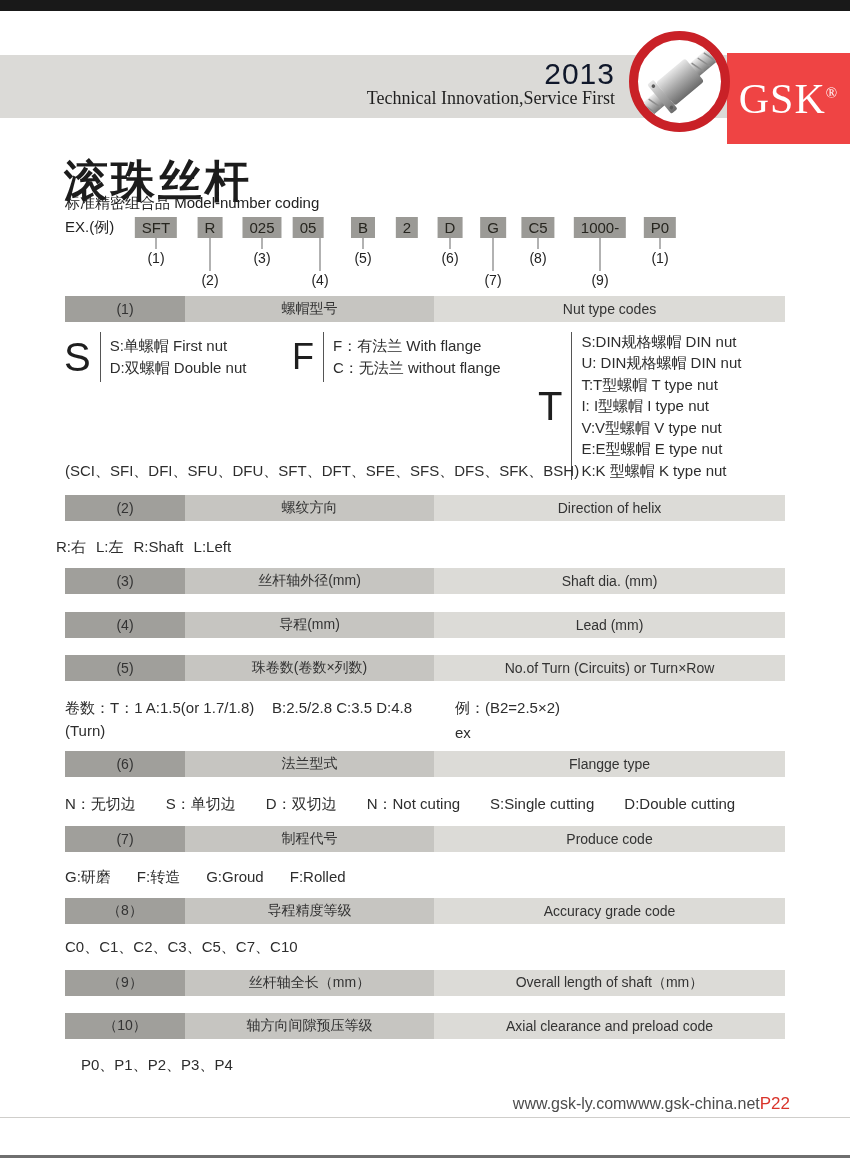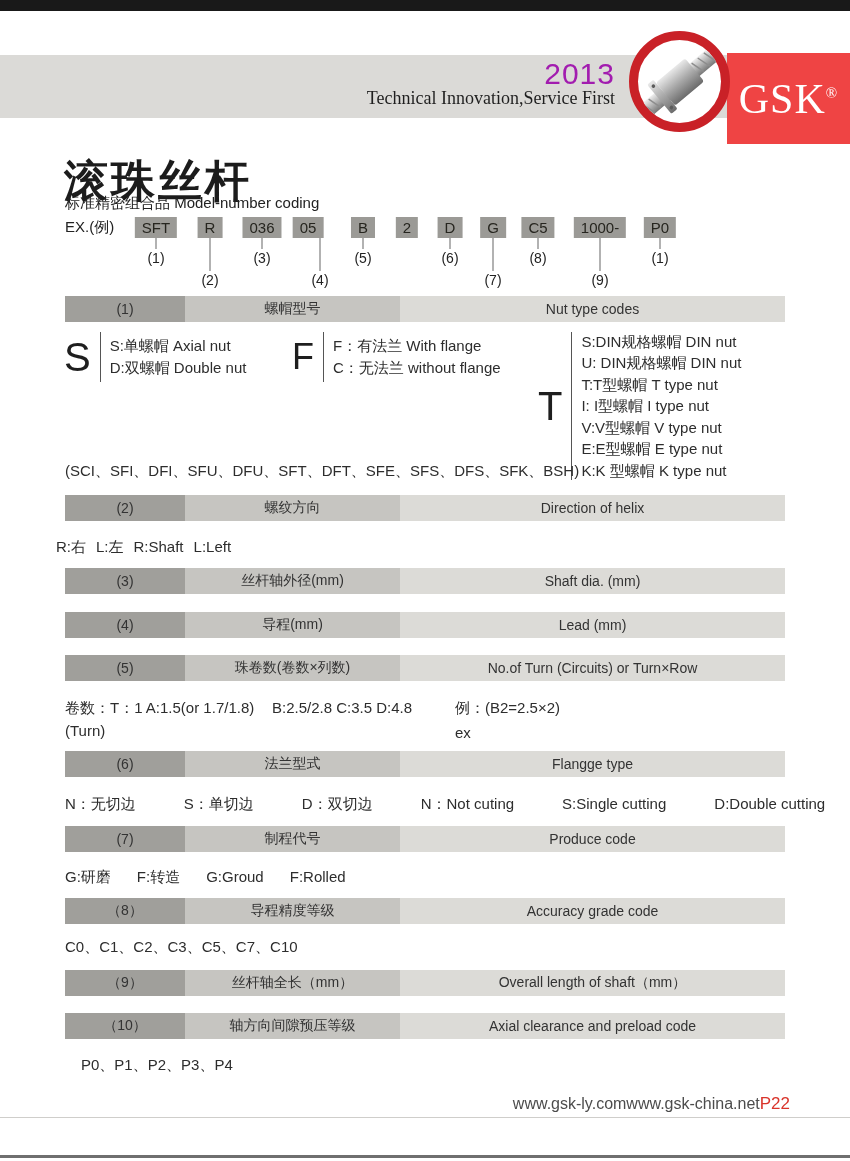--- a/index.html
+++ b/index.html
@@ -7,21 +7,21 @@
         font-family:"Liberation Sans",sans-serif;color:#2b2b2b;margin:0 auto;}
 
   
   .topbar{position:absolute;left:0;top:0;width:850px;height:11px;background:#191919;}
   .bottomline{position:absolute;left:0;top:1155px;width:850px;height:3px;background:#6f6f6f;}
   .footrule{position:absolute;left:0;top:1117px;width:850px;height:1px;background:#cfcecb;}
 
   
   .band{position:absolute;left:0;top:55px;width:737px;height:63px;background:#dbdad7;z-index:1;}
   .bandtext{position:absolute;right:235px;top:60px;text-align:right;z-index:2;}
-  .year{font-size:30px;line-height:28px;color:#a21caf;letter-spacing:1px;}
+  .year{font-size:30px;line-height:28px;color:#0f172a;letter-spacing:1px;}
   .slogan{font-family:"Liberation Serif",serif;font-size:18px;line-height:20px;color:#1f1f1f;}
   .redrect{position:absolute;left:727px;top:53px;width:123px;height:91px;background:#ef4444;z-index:2;
            display:flex;align-items:center;justify-content:center;}
   .gsk{font-family:"Liberation Serif",serif;font-size:42px;color:#fff;letter-spacing:1px;}
   .gsk sup{font-size:15px;vertical-align:super;}
   .logo-circle{position:absolute;left:629px;top:31px;width:101px;height:101px;border-radius:50%;
                background:#fff;border:9px solid #c92127;box-sizing:border-box;z-index:3;
                display:flex;align-items:center;justify-content:center;overflow:hidden;}
 
   
@@ -31,21 +31,21 @@
 
   .codebox{position:absolute;top:217px;transform:translateX(-50%);background:#9b9a96;color:#26251f;
            font-size:15px;line-height:21px;padding:0 7px;white-space:nowrap;}
   .cline{position:absolute;width:1px;background:#666;transform:translateX(-50%);}
   .cnum{position:absolute;transform:translateX(-50%);font-size:14px;color:#222;white-space:nowrap;}
 
   
   .bar{position:absolute;left:65px;width:720px;height:26px;display:flex;font-size:14px;color:#333;}
   .bar>div{display:flex;align-items:center;justify-content:center;}
   .seg1{width:120px;background:#a09f9b;}
-  .seg2{width:215px;background:#c6c5c1;}
+  .seg2{width:249px;background:#c6c5c1;}
   .seg3{flex:1;background:#dcdbd7;}
 
   
   .defblock{position:absolute;display:flex;align-items:center;}
   .bigletter{font-size:40px;color:#1e1e1e;line-height:1;}
   .divider{width:1px;background:#555;align-self:stretch;margin:0 9px;}
   .defitems{display:flex;flex-direction:column;justify-content:center;font-size:15px;color:#2d2d2d;}
   .defitems span{line-height:22px;white-space:nowrap;}
   .titems span{line-height:21.5px;}
 
@@ -105,21 +105,21 @@
       </g>
     </svg>
   </div>
 
   <div class="heading">滚珠丝杆</div>
   <div class="subtitle">标准精密组合品 Model-number coding</div>
 
   <div class="exlabel">EX.(例)</div>
   <div class="codebox" style="left:156px">SFT</div>
   <div class="codebox" style="left:210px">R</div>
-  <div class="codebox" style="left:262px">036</div>
+  <div class="codebox" style="left:262px">025</div>
   <div class="codebox" style="left:308px">05</div>
   <div class="codebox" style="left:363px">B</div>
   <div class="codebox" style="left:407px">2</div>
   <div class="codebox" style="left:450px">D</div>
   <div class="codebox" style="left:493px">G</div>
   <div class="codebox" style="left:538px">C5</div>
   <div class="codebox" style="left:600px">1000-</div>
   <div class="codebox" style="left:660px">P0</div>
 
   <div class="cline" style="left:156px;top:238px;height:11px"></div>
@@ -147,21 +147,21 @@
   <div class="bar" style="top:296px">
     <div class="seg1">(1)</div>
     <div class="seg2">螺帽型号</div>
     <div class="seg3">Nut type codes</div>
   </div>
 
   <div class="defblock" style="left:64px;top:332px;height:50px">
     <div class="bigletter">S</div>
     <div class="divider"></div>
     <div class="defitems">
-      <span>S:单螺帽  Axial nut</span>
+      <span>S:单螺帽  First nut</span>
       <span>D:双螺帽  Double nut</span>
     </div>
   </div>
 
   <div class="defblock" style="left:292px;top:332px;height:50px">
     <div class="bigletter" style="font-size:36px">F</div>
     <div class="divider"></div>
     <div class="defitems">
       <span>F：有法兰 With flange</span>
       <span>C：无法兰 without flange</span>
@@ -217,21 +217,21 @@
   <div class="bodyline" style="left:272px;top:699px">B:2.5/2.8 C:3.5 D:4.8</div>
   <div class="bodyline" style="left:455px;top:699px">例：(B2=2.5×2)</div>
   <div class="bodyline" style="left:65px;top:722px">(Turn)</div>
   <div class="bodyline" style="left:455px;top:724px">ex</div>
 
   <div class="bar" style="top:751px">
     <div class="seg1">(6)</div>
     <div class="seg2">法兰型式</div>
     <div class="seg3">Flangge type</div>
   </div>
-  <div class="rowitems" style="left:65px;top:795px;gap:48px">
+  <div class="rowitems" style="left:65px;top:795px;gap:30px">
     <span>N：无切边</span>
     <span>S：单切边</span>
     <span>D：双切边</span>
     <span>N：Not cuting</span>
     <span>S:Single cutting</span>
     <span>D:Double cutting</span>
   </div>
 
   <div class="bar" style="top:826px">
     <div class="seg1">(7)</div>

